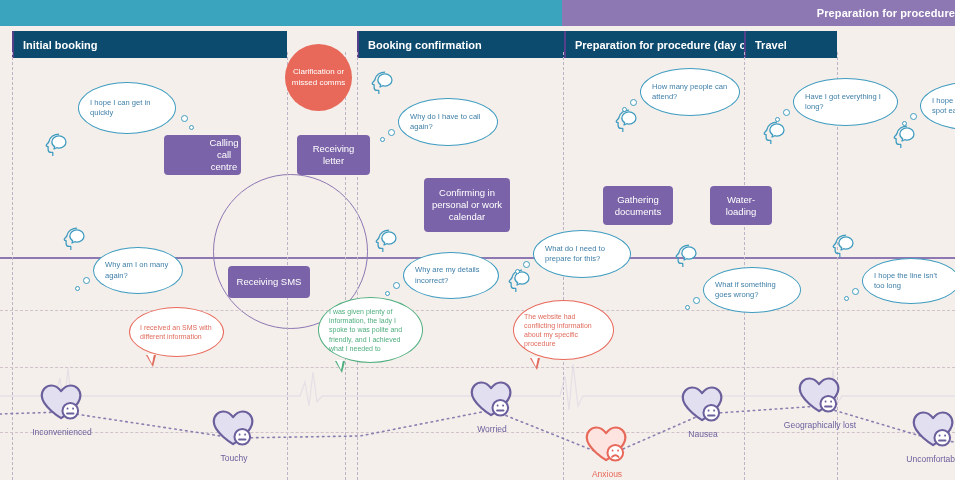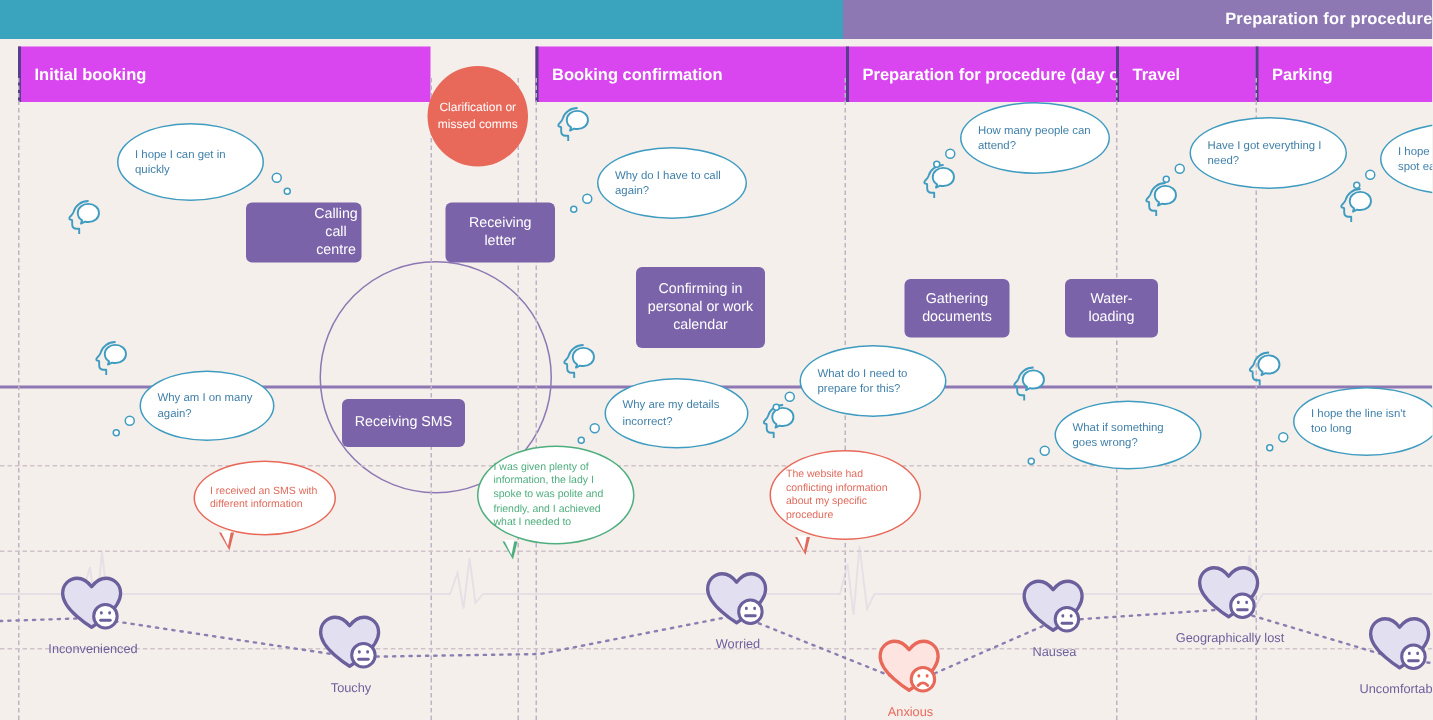--- a/index.html
+++ b/index.html
@@ -30,22 +30,22 @@
     padding-left: 8px; white-space: nowrap;
     letter-spacing: .1px;
   }
 
   
   #stagebar {
     position: absolute; left: 0; top: 31px;
     width: 955px; height: 21px;
   }
   .stage-cell {
-    position: absolute; top: 0; height: 37px;
-    background: #d946ef;
+    position: absolute; top: 0; height: 27px;
+    background: #0c4a6e;
     display: flex; align-items: center;
     border-left: 2px solid #54408a;
   }
   .stage-label {
     color: #ffffff; font-size: 11px; font-weight: 600;
     padding-left: 9px; white-space: nowrap;
   }
 
   
   #grid { position: absolute; left: 0; top: 52px; width: 955px; height: 428px; }
@@ -183,23 +183,20 @@
         <span class="stage-label">Initial booking</span>
       </div>
       <div class="stage-cell" style="left: 357px; width: 207px;">
         <span class="stage-label">Booking confirmation</span>
       </div>
       <div class="stage-cell" style="left: 564px; width: 180px;">
         <span class="stage-label">Preparation for procedure (day of)</span>
       </div>
       <div class="stage-cell" style="left: 744px; width: 93px;">
         <span class="stage-label">Travel</span>
-      </div>
-      <div class="stage-cell" style="left: 837px; width: 118px;">
-        <span class="stage-label">Parking</span>
       </div>
     </div>
 
   <div id="grid">
     <div id="spine"></div>
     <div id="loop"></div>
   <div class="vdash" style="left: 12px;"></div>
       <div class="vdash" style="left: 287px;"></div>
       <div class="vdash" style="left: 345px;"></div>
       <div class="vdash" style="left: 357px;"></div>
@@ -255,21 +252,21 @@
       <div class="thought" style="left: 640px; top: 68px; width: 100px; height: 48px;">
         <span>How many people can attend?</span>
         <div class="dot" style="width: 7px; height: 7px; left: -11px; top: 29.76px;"></div>
         <div class="dot" style="width: 5px; height: 5px; left: -19px; top: 38.4px;"></div>
       </div>
       <div class="head" style="left: 760px; top: 120px;"><svg viewBox="0 0 34 32" width="27" height="26">
           <path d="M21.5 2.2c-6.4 0-11.4 3.9-12.6 9.1-.3 1.3-1.1 2.2-2.2 3.2-1 .9-1.4 1.5-1.4 2.1 0 .8.7 1.2 1.7 1.3.5 0 .7.2.7.7v3c0 2.4 1.4 3.8 3.8 3.8h2.1v4.4" fill="none" stroke="#3f9cc0" stroke-width="1.6" stroke-linejoin="round"></path>
           <path d="M21.3 4.6c4.9 0 8.9 3.3 8.9 7.6s-4 7.6-8.9 7.6c-1 0-1.9-.1-2.8-.4l-3.4 1.7.9-2.7c-2.2-1.4-3.6-3.6-3.6-6.2 0-4.3 4-7.6 8.9-7.6z" fill="#ffffff" stroke="#3f9cc0" stroke-width="1.6" stroke-linejoin="round"></path>
         </svg></div>
       <div class="thought" style="left: 793px; top: 78px; width: 105px; height: 48px;">
-        <span>Have I got everything I need?</span>
+        <span>Have I got everything I long?</span>
         <div class="dot" style="width: 7px; height: 7px; left: -11px; top: 29.76px;"></div>
         <div class="dot" style="width: 5px; height: 5px; left: -19px; top: 38.4px;"></div>
       </div>
       <div class="head" style="left: 890px; top: 124px;"><svg viewBox="0 0 34 32" width="27" height="26">
           <path d="M21.5 2.2c-6.4 0-11.4 3.9-12.6 9.1-.3 1.3-1.1 2.2-2.2 3.2-1 .9-1.4 1.5-1.4 2.1 0 .8.7 1.2 1.7 1.3.5 0 .7.2.7.7v3c0 2.4 1.4 3.8 3.8 3.8h2.1v4.4" fill="none" stroke="#3f9cc0" stroke-width="1.6" stroke-linejoin="round"></path>
           <path d="M21.3 4.6c4.9 0 8.9 3.3 8.9 7.6s-4 7.6-8.9 7.6c-1 0-1.9-.1-2.8-.4l-3.4 1.7.9-2.7c-2.2-1.4-3.6-3.6-3.6-6.2 0-4.3 4-7.6 8.9-7.6z" fill="#ffffff" stroke="#3f9cc0" stroke-width="1.6" stroke-linejoin="round"></path>
         </svg></div>
       <div class="thought" style="left: 920px; top: 82px; width: 100px; height: 48px;">
         <span>I hope I can find a spot easily</span>
         <div class="dot" style="width: 7px; height: 7px; left: -11px; top: 29.76px;"></div>

